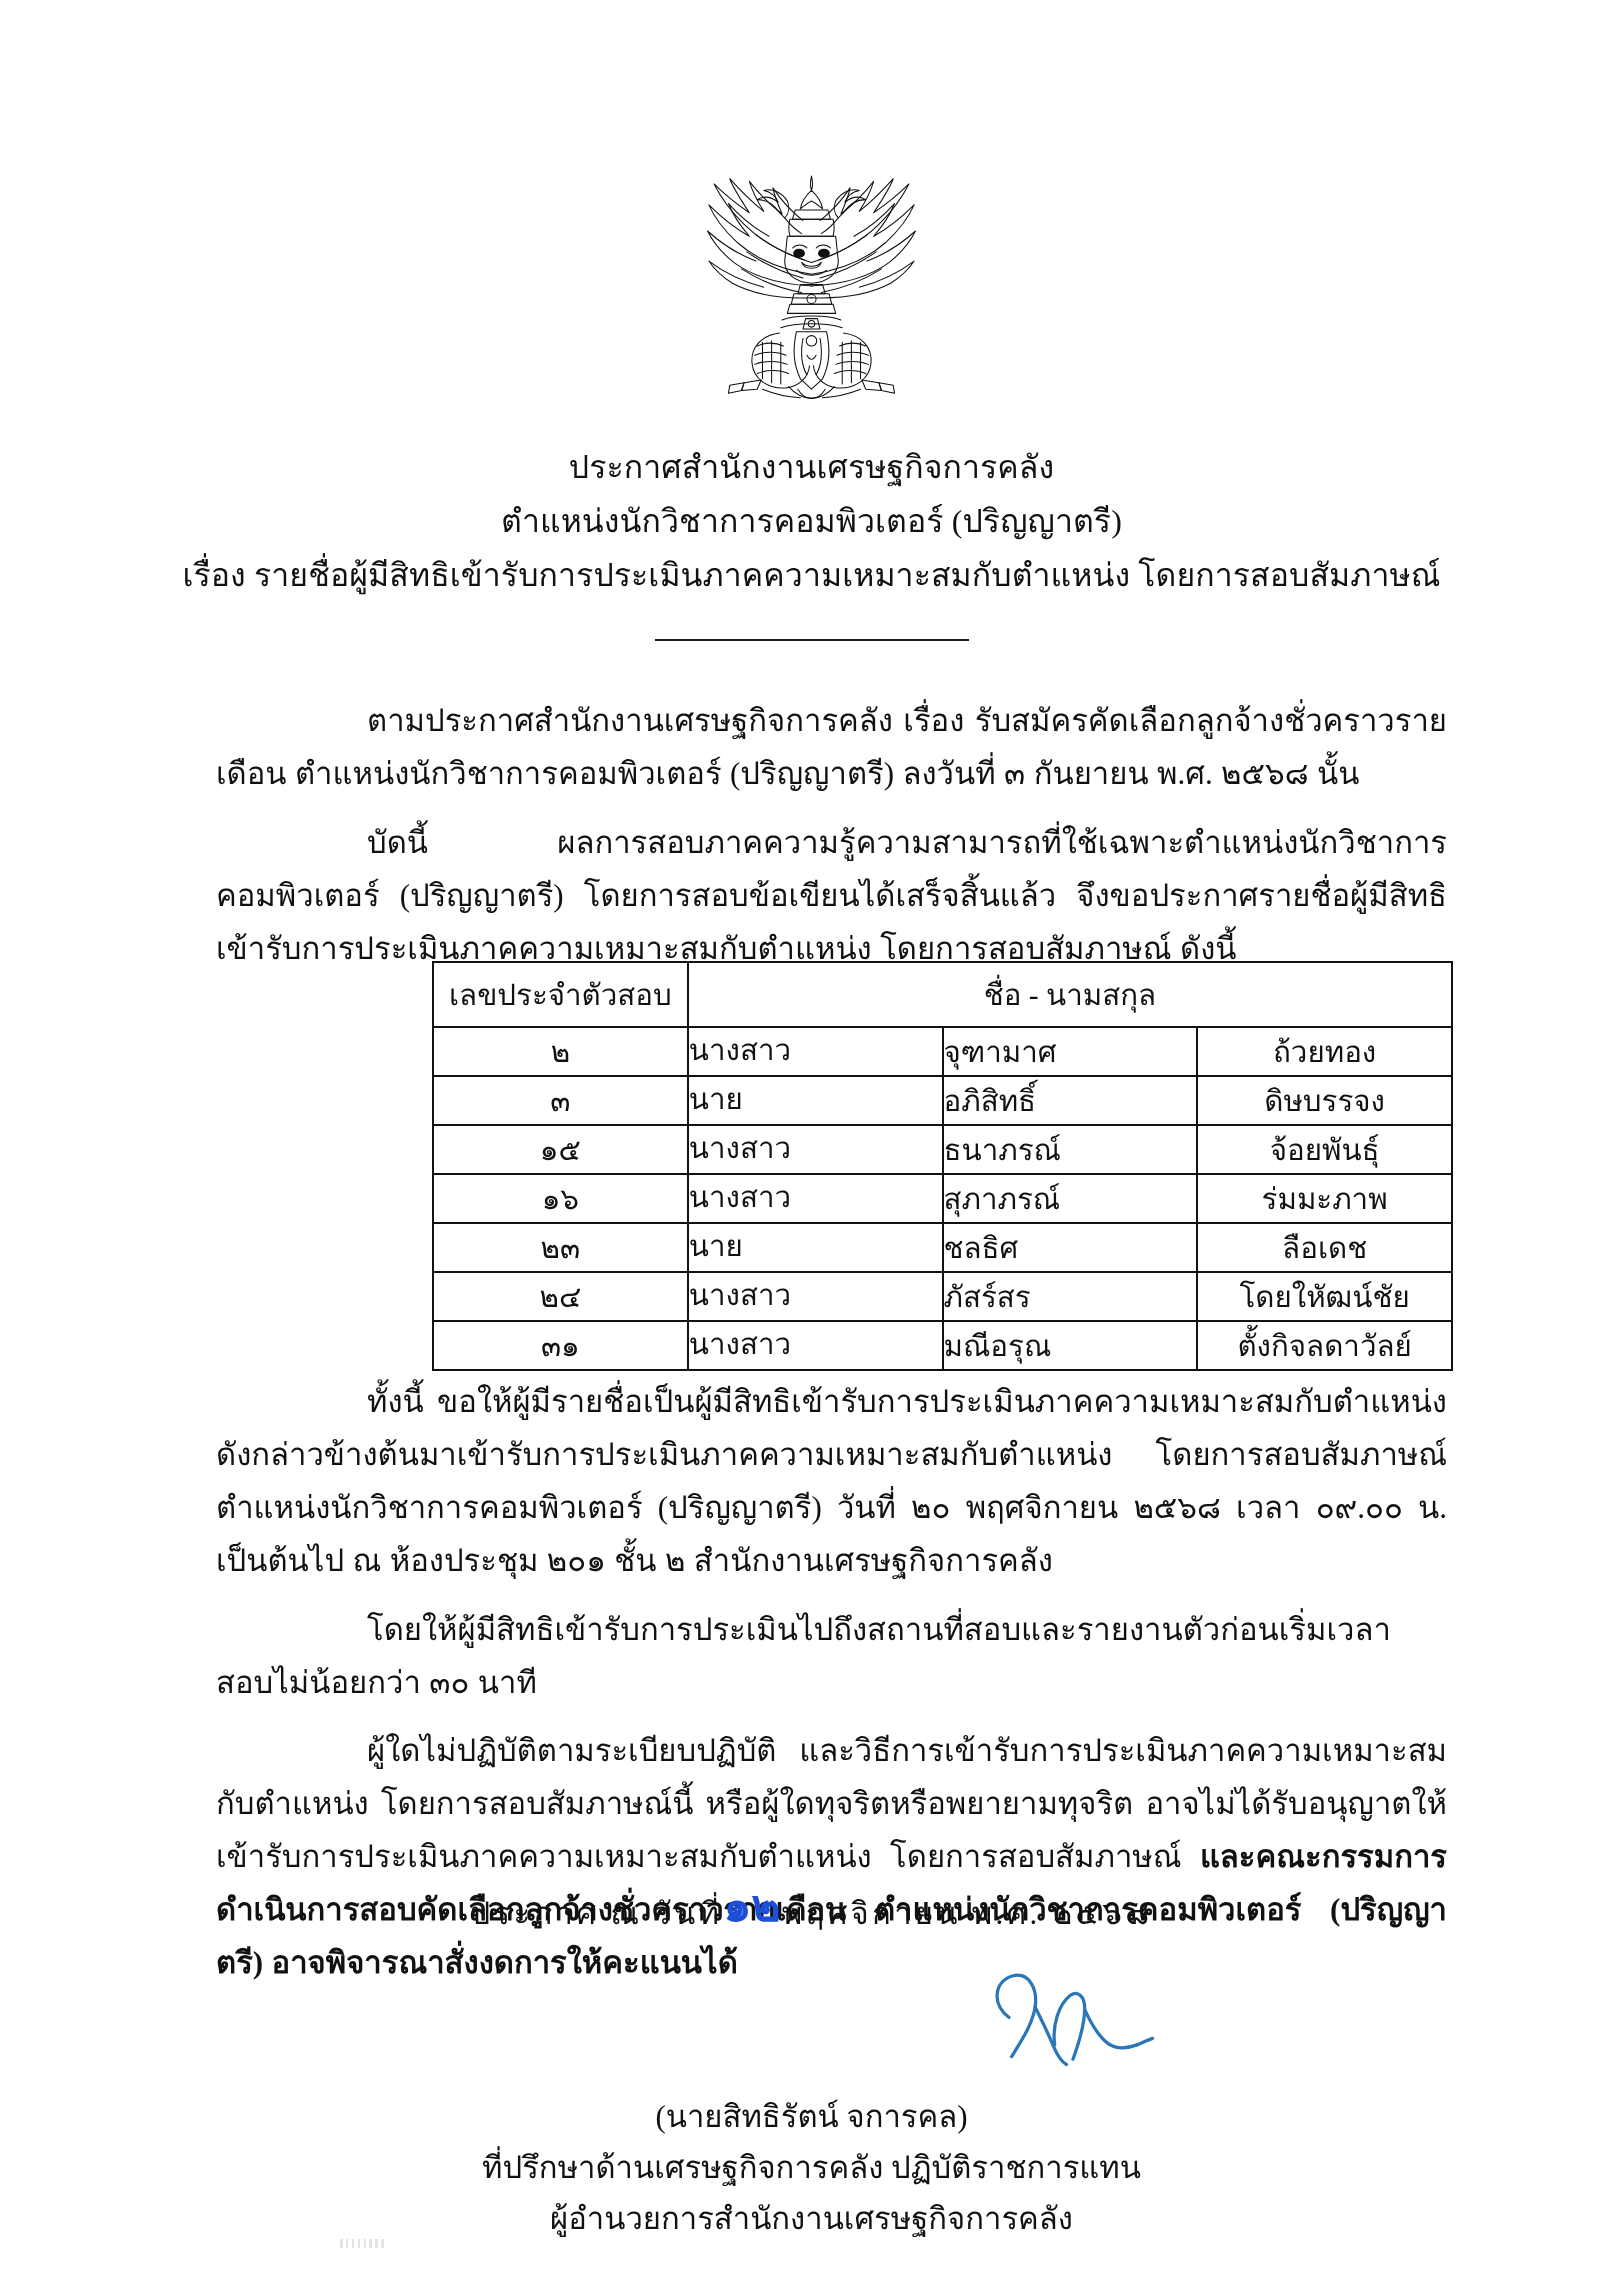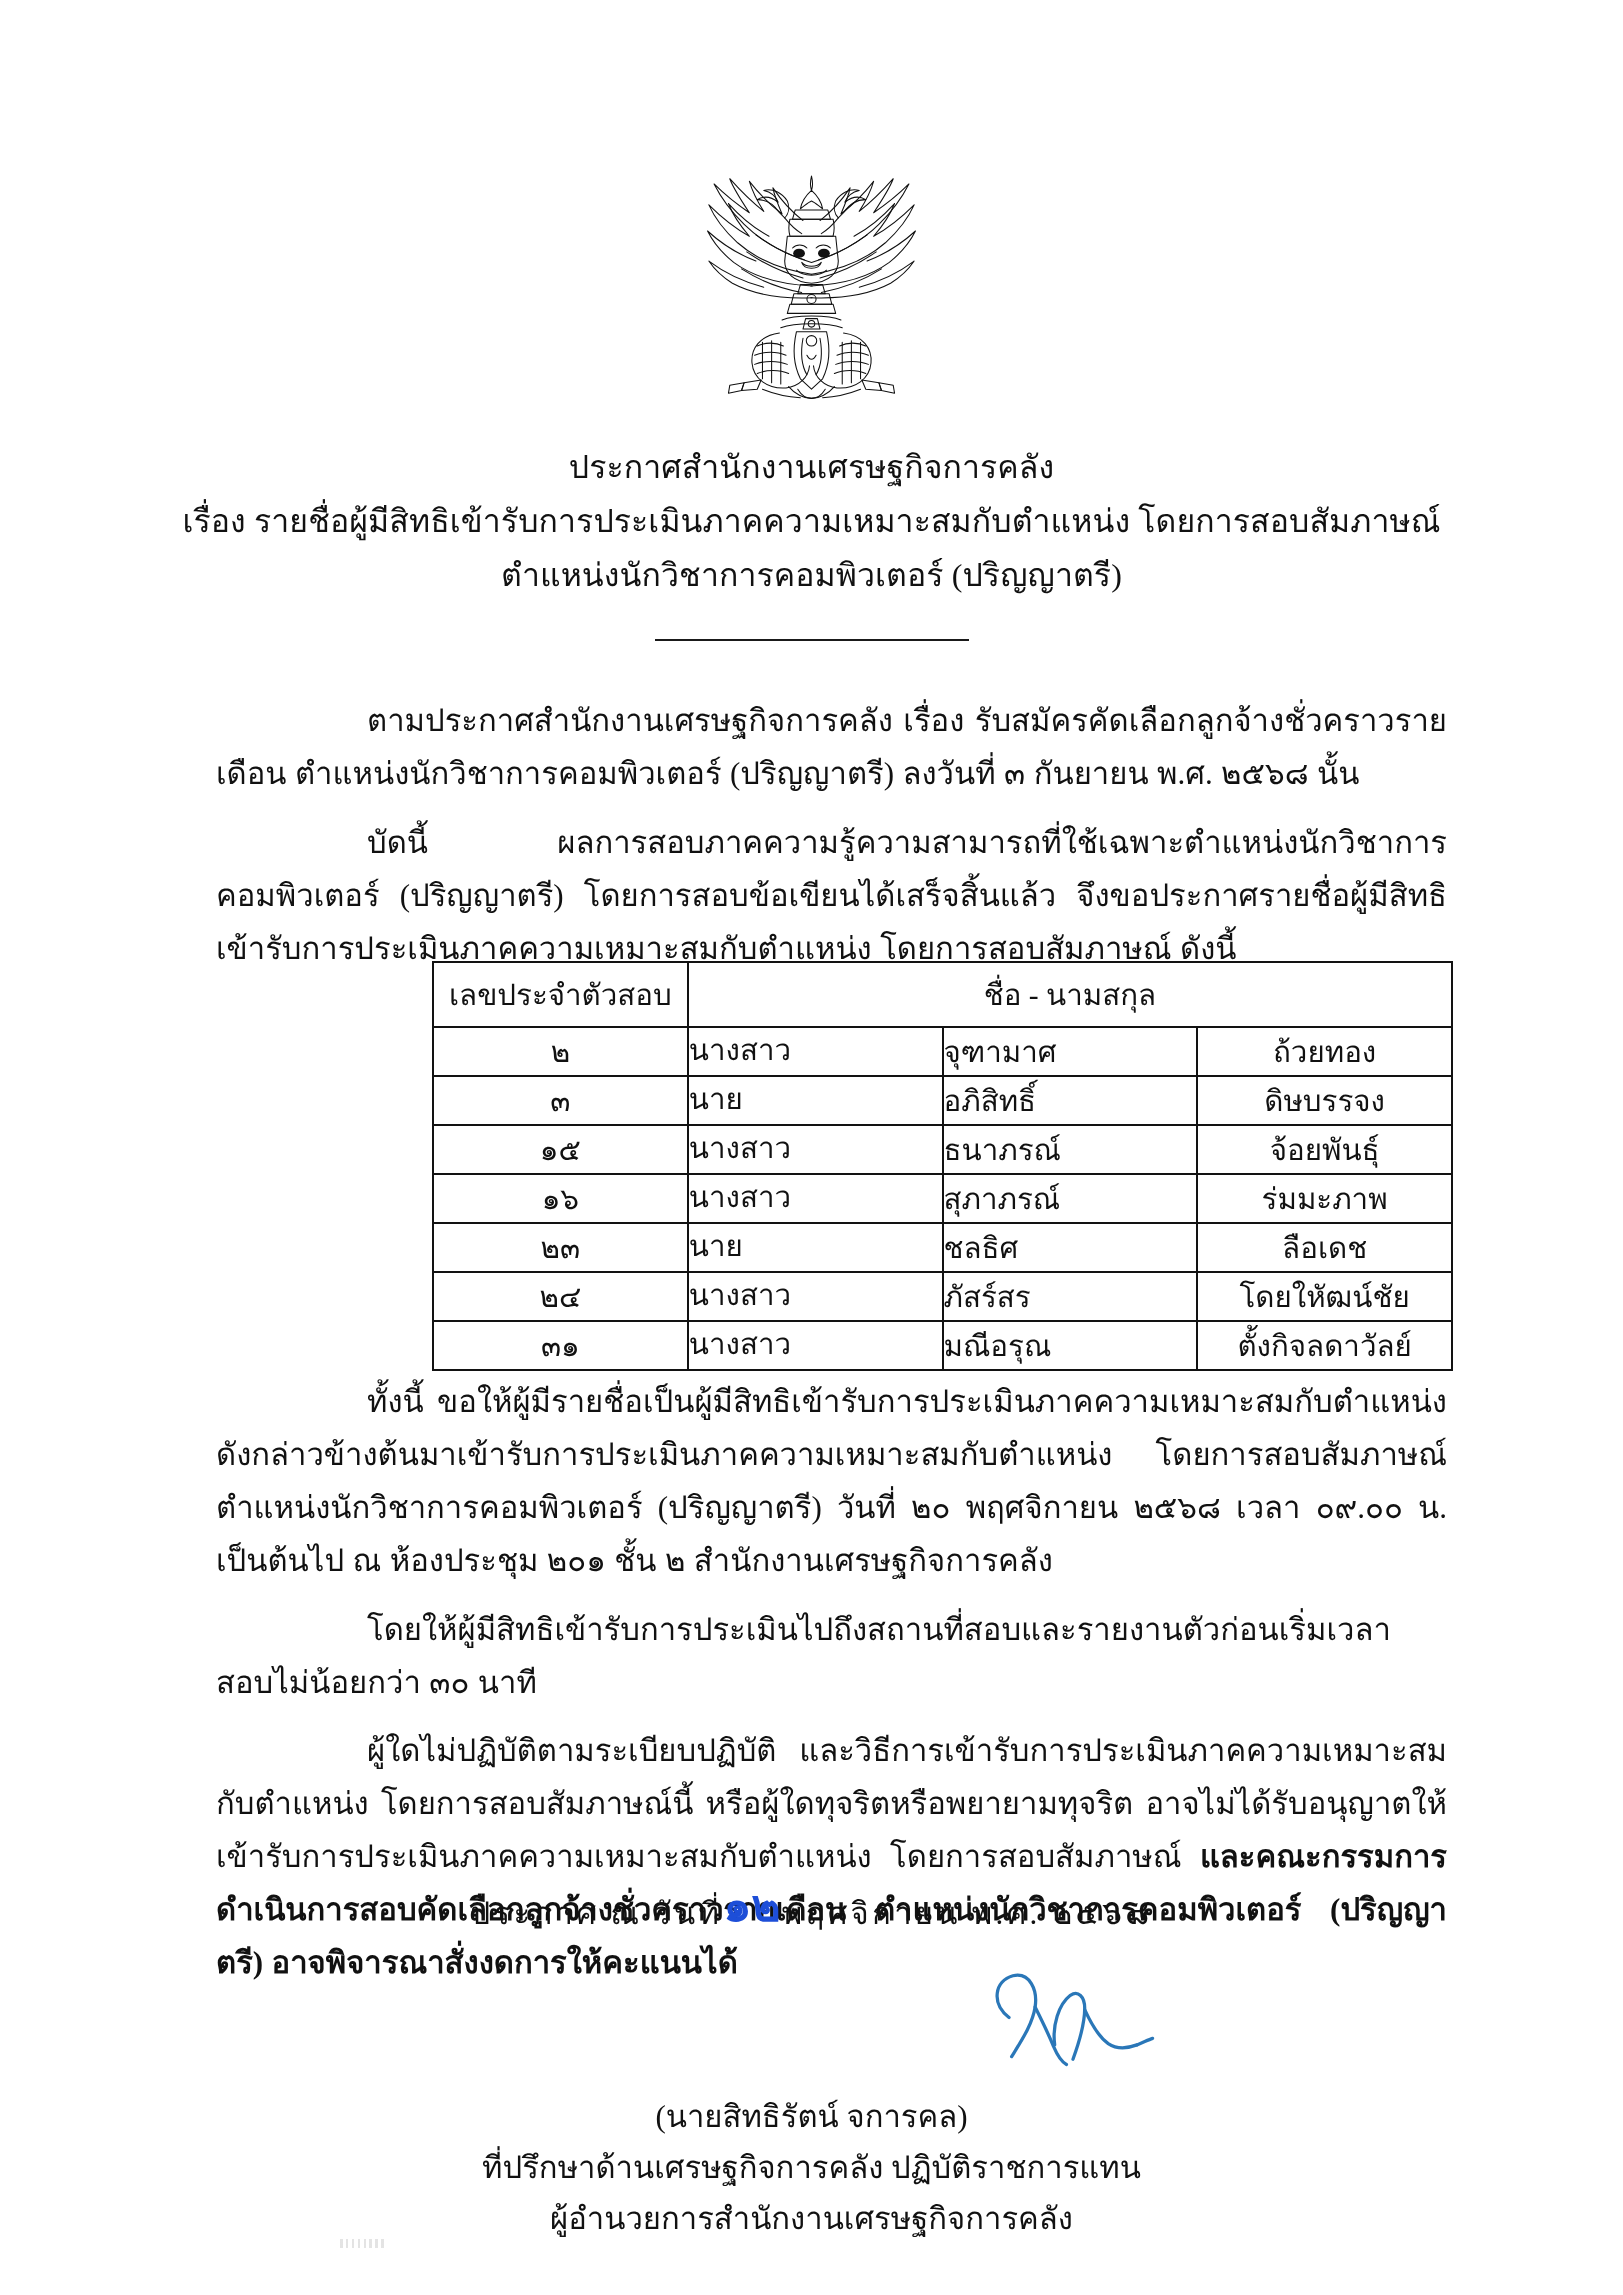--- a/index.html
+++ b/index.html
@@ -254,22 +254,22 @@
             <path d="M298 334 L320 338 L322 350 L302 346 Z"></path>
             <path d="M120 344 C140 352 160 356 178 357"></path>
             <path d="M270 344 C250 352 230 356 212 357"></path>
           </g>
         </svg>
       </div>
     </div>
 
     <div class="heading-block">
       <div class="h-line">ประกาศสำนักงานเศรษฐกิจการคลัง</div>
+      <div class="h-line">ตำแหน่งนักวิชาการคอมพิวเตอร์ (ปริญญาตรี)</div>
       <div class="h-line">เรื่อง  รายชื่อผู้มีสิทธิเข้ารับการประเมินภาคความเหมาะสมกับตำแหน่ง โดยการสอบสัมภาษณ์</div>
-      <div class="h-line">ตำแหน่งนักวิชาการคอมพิวเตอร์ (ปริญญาตรี)</div>
     </div>
 
     <div class="rule-wrap">
       <span class="rule"></span>
     </div>
 
     <div class="body-block">
       <p class="para">ตามประกาศสำนักงานเศรษฐกิจการคลัง เรื่อง รับสมัครคัดเลือกลูกจ้างชั่วคราวรายเดือน ตำแหน่งนักวิชาการคอมพิวเตอร์ (ปริญญาตรี) ลงวันที่ ๓ กันยายน พ.ศ. ๒๕๖๘ นั้น</p>
       <div class="gap-sm"></div>
       <p class="para">บัดนี้ ผลการสอบภาคความรู้ความสามารถที่ใช้เฉพาะตำแหน่งนักวิชาการคอมพิวเตอร์ (ปริญญาตรี) โดยการสอบข้อเขียนได้เสร็จสิ้นแล้ว จึงขอประกาศรายชื่อผู้มีสิทธิเข้ารับการประเมินภาคความเหมาะสมกับตำแหน่ง โดยการสอบสัมภาษณ์ ดังนี้</p>

